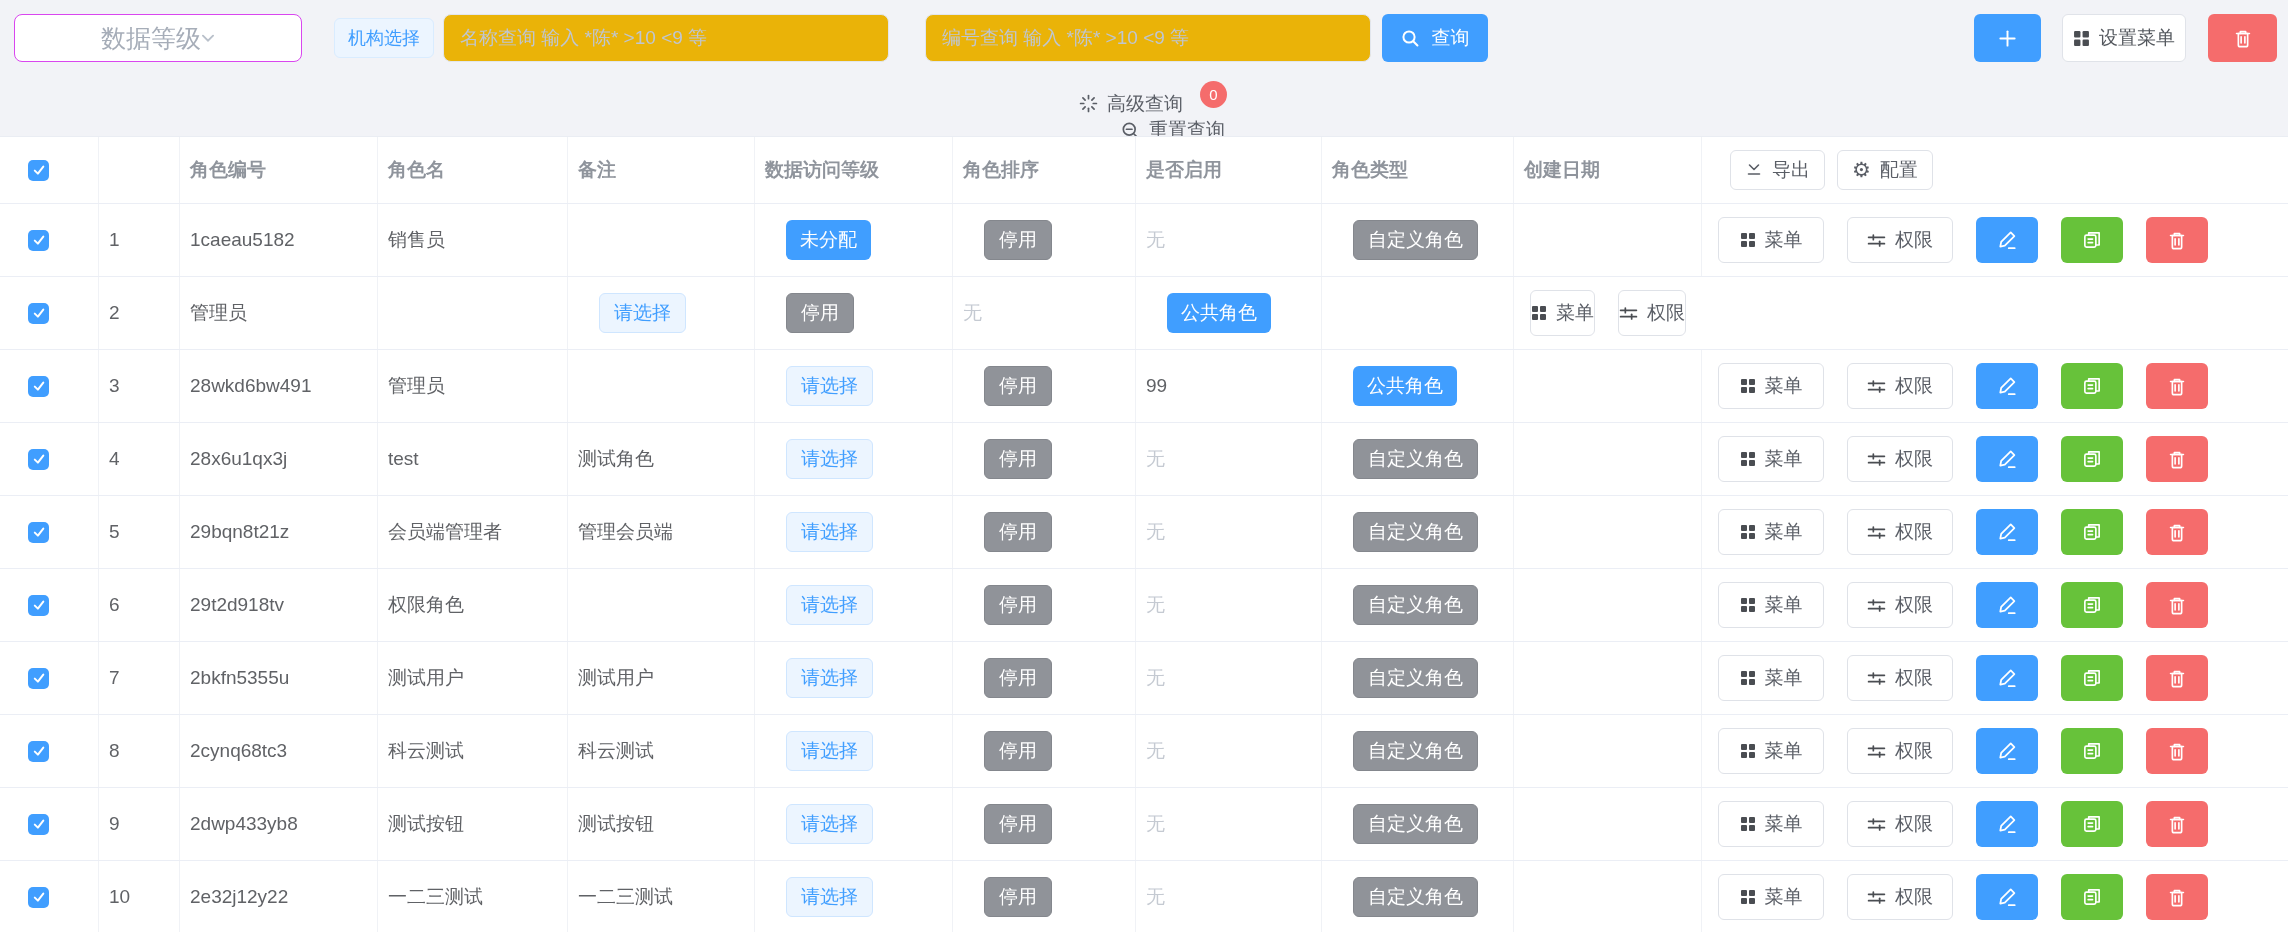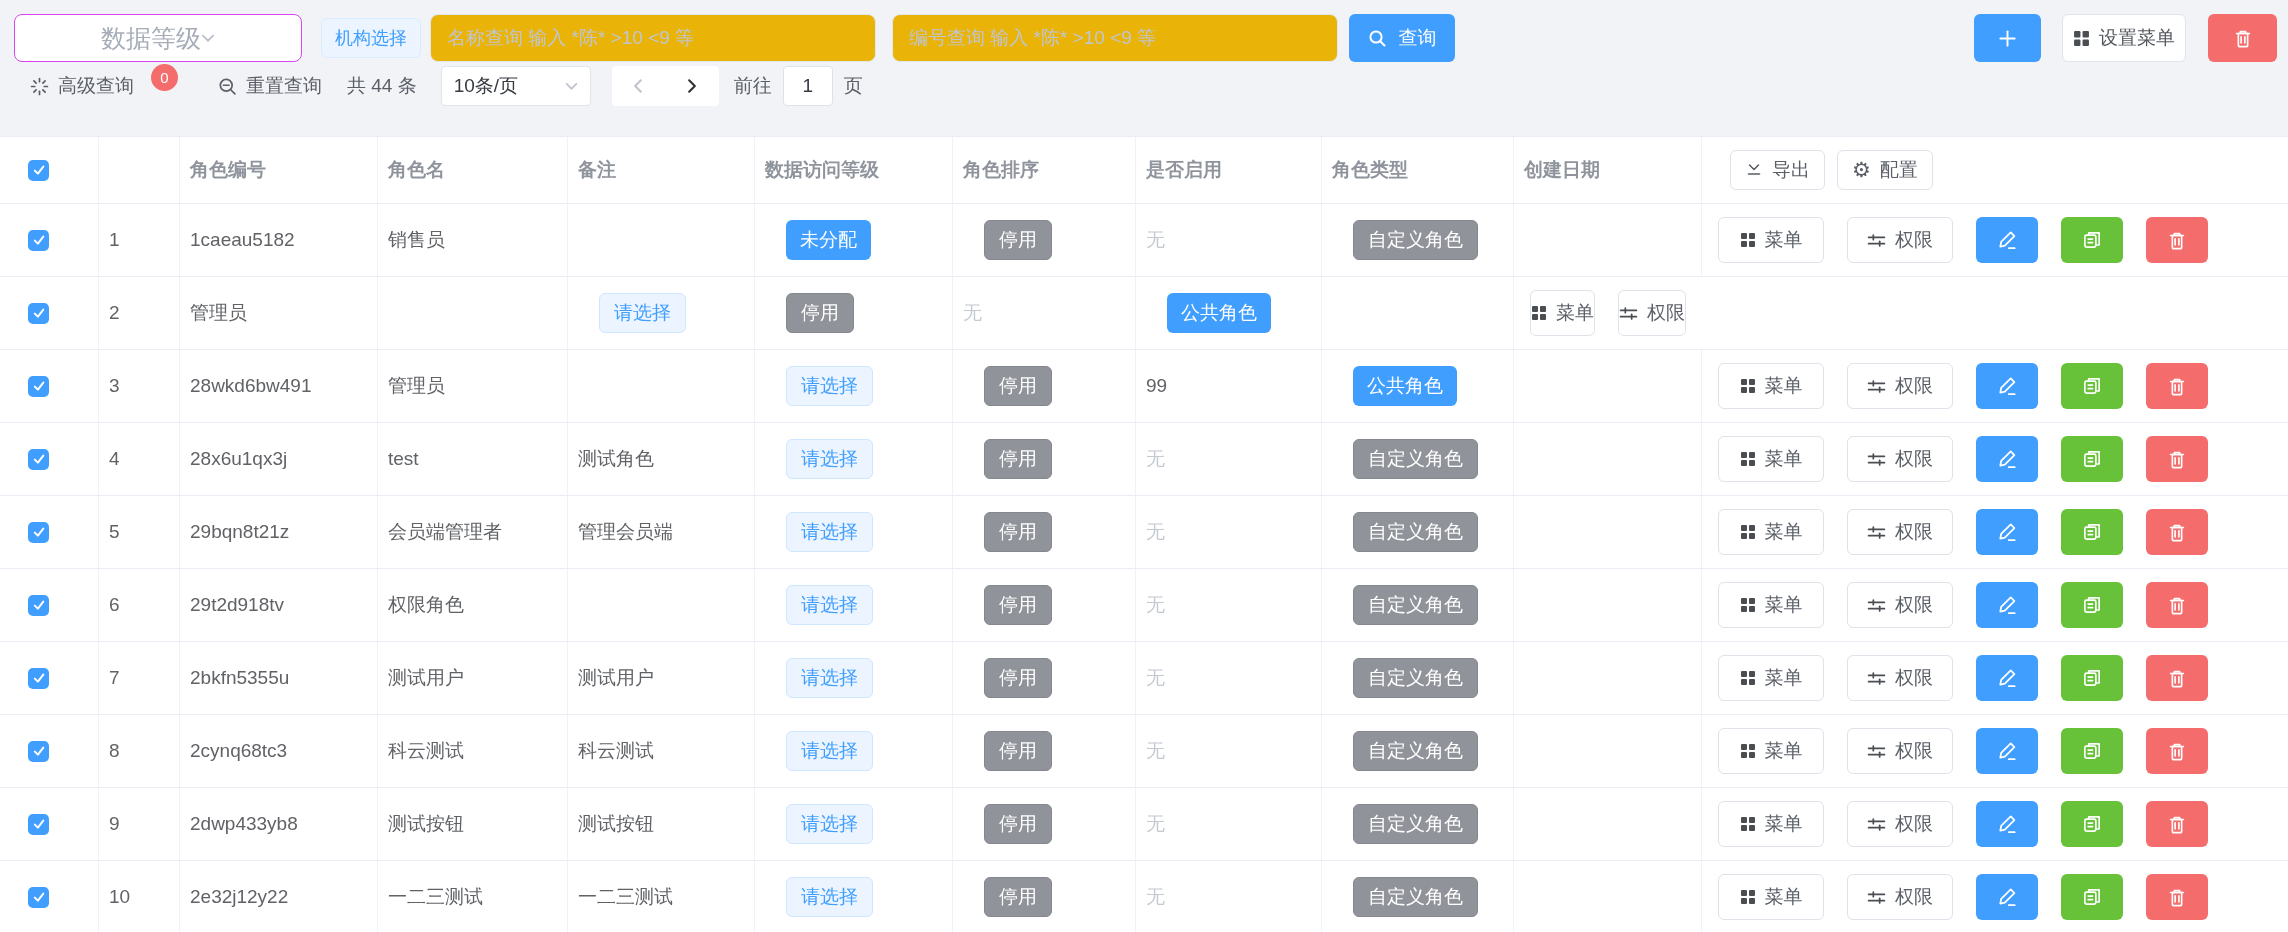--- a/index.html
+++ b/index.html
@@ -14,44 +14,44 @@
   .ic{display:inline-flex;align-items:center;justify-content:center;}
 
   
   .toolbar{position:absolute;left:14px;top:14px;right:11px;height:48px;display:flex;align-items:center;}
   .sel-level{
     width:288px;height:48px;background:#fff;border:1px solid #d946ef;border-radius:8px;
     display:flex;align-items:center;justify-content:center;padding:0 16px;box-sizing:border-box;
     font-size:25px;color:#a6adb8;cursor:pointer;
   }
   .btn-org{
-    margin-left:19px;height:40px;padding:0 13px;background:#ecf5ff;border:1px solid #d9ecff;border-radius:6px;
+    margin-left:32px;height:40px;padding:0 13px;background:#ecf5ff;border:1px solid #d9ecff;border-radius:6px;
     color:#409eff;font-size:18px;display:flex;align-items:center;
   }
   .q-input{
     height:48px;background:#eab308;border:1px solid #e2e6ed;border-radius:8px;
     padding:0 16px;box-sizing:border-box;font-size:19px;color:#303133;
   }
   .q-input::placeholder{color:#bfc6d1;}
   .in1{margin-left:9px;width:446px;}
-  .in2{margin-left:16px;width:446px;}
+  .in2{margin-left:36px;width:446px;}
   .btn-search{
     margin-left:11px;width:106px;height:48px;background:#409eff;border-radius:6px;color:#fff;
     display:flex;align-items:center;justify-content:center;gap:12px;font-size:19px;
   }
   .tb-right{margin-left:auto;display:flex;align-items:flex-start;}
   .btn-add{width:67px;height:48px;background:#409eff;border-radius:6px;display:flex;align-items:center;justify-content:center;}
   .btn-setmenu{
     margin-left:21px;width:124px;height:48px;background:#fff;border:1px solid #e0e3e9;border-radius:6px;
     display:flex;align-items:center;justify-content:center;gap:9px;font-size:19px;color:#54585e;
   }
   .btn-del-top{margin-left:22px;width:69px;height:48px;background:#f56c6c;border-radius:6px;display:flex;align-items:center;justify-content:center;}
 
   
-  .filterbar{position:absolute;left:30px;top:64px;right:12px;height:44px;display:flex;align-items:center;font-size:19px;color:#5a5e66;}
+  .filterbar{position:absolute;left:30px;top:90px;right:12px;height:44px;display:flex;align-items:center;font-size:19px;color:#5a5e66;flex-direction:column;}
   .adv{display:flex;align-items:center;gap:9px;cursor:pointer;}
   .adv-badge{
     width:27px;height:27px;border-radius:50%;background:#f56c6c;color:#fff;font-size:15px;
     display:flex;align-items:center;justify-content:center;margin-left:8px;transform:translateY(-9px);
   }
   .reset{margin-left:40px;display:flex;align-items:center;gap:9px;cursor:pointer;}
   .total{margin-left:25px;color:#5a5e66;}
   .sel-size{
     margin-left:24px;width:150px;height:40px;background:#fff;border:1px solid #e0e4eb;border-radius:4px;
     display:flex;align-items:center;justify-content:space-between;padding:0 12px;box-sizing:border-box;

